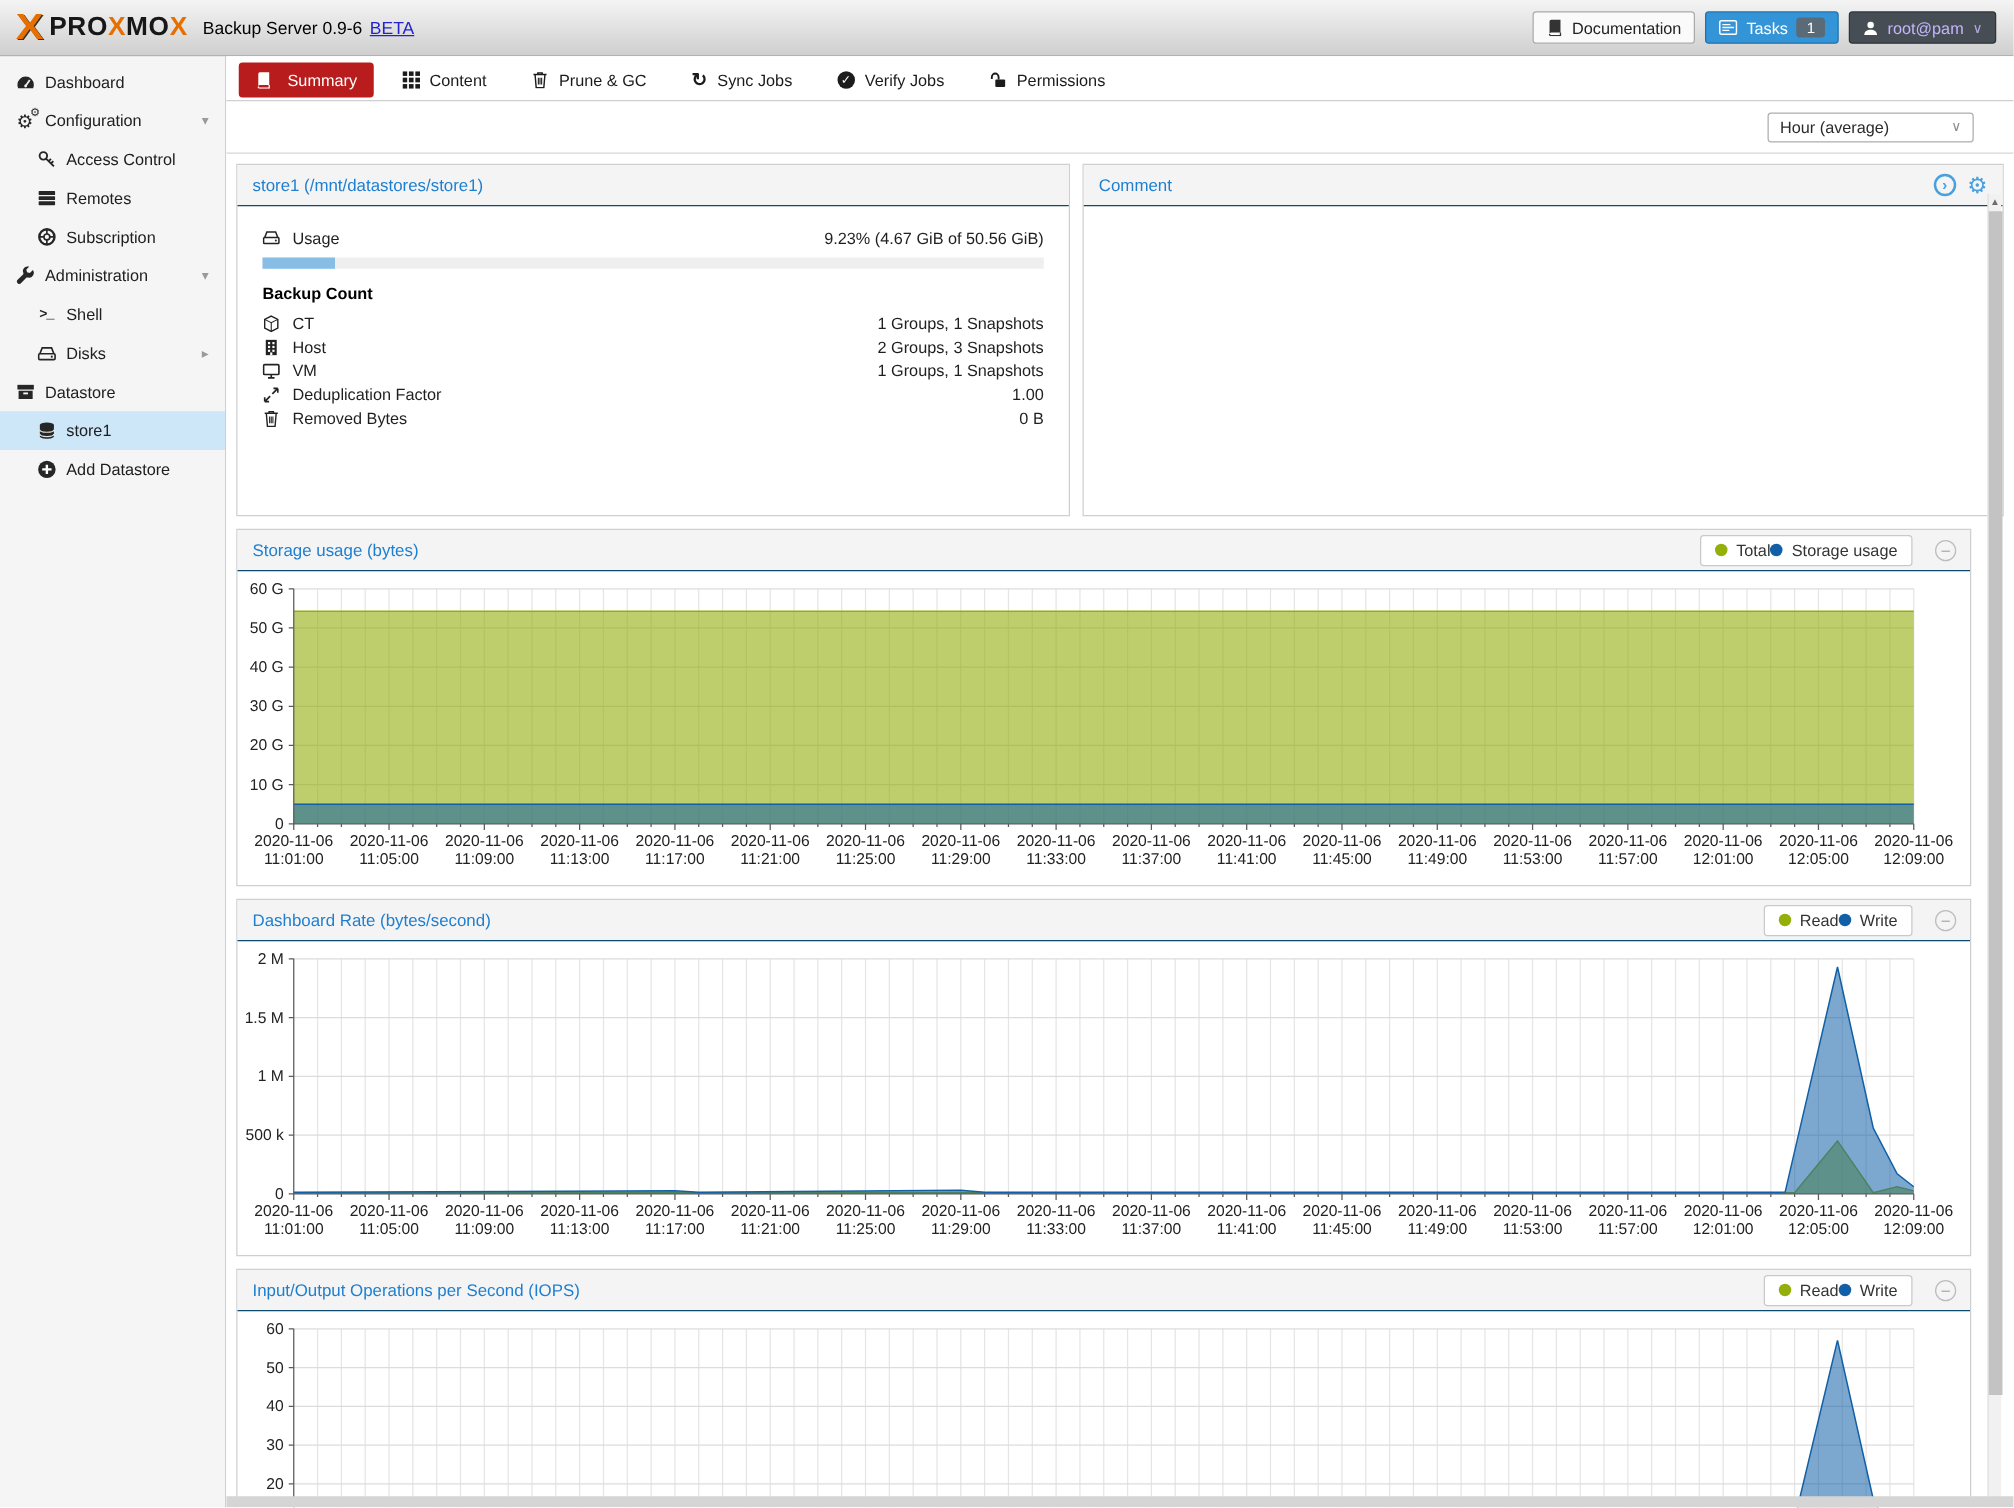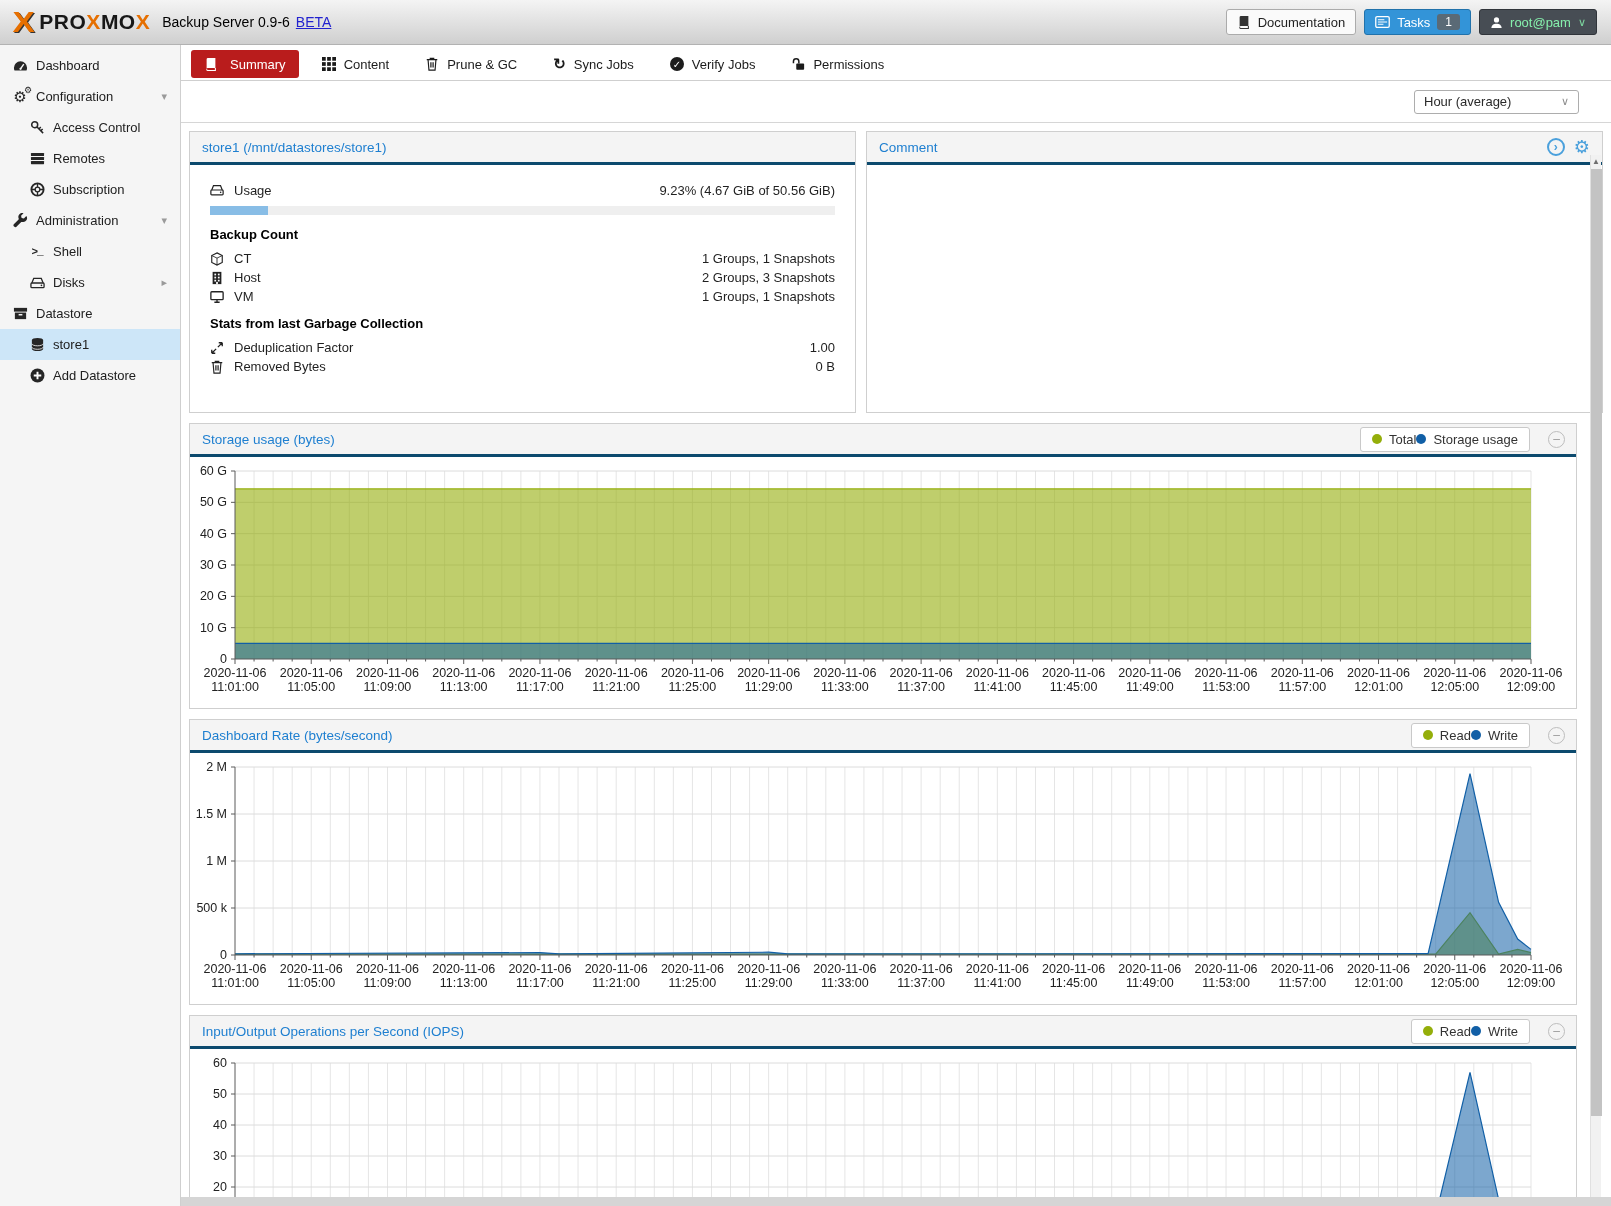--- a/index.html
+++ b/index.html
@@ -15,21 +15,21 @@
   .logo { display:flex; align-items:center; gap:6px; }
   .logo-x { color:#e66f00; font-weight:900; font-size:29px; line-height:1; text-shadow:1px 1px 0 #333; transform:scaleX(1.15); }
   .logo-text { font-weight:800; font-size:21px; letter-spacing:.5px; color:#171717; }
   .logo-text .ox { color:#e66f00; }
   .product { margin-left:12px; font-size:14px; color:#000; }
   .beta { margin-left:6px; font-size:14px; color:#2222cf; text-decoration:underline; cursor:pointer; }
   .top-actions { margin-left:auto; display:flex; gap:8px; align-items:center; }
   .btn { height:26px; border-radius:3px; padding:0 10px; display:inline-flex; align-items:center; gap:7px; cursor:pointer; font-size:13px; }
   .btn-light { background:#fafafa; border:1px solid #ababab; color:#222; }
   .btn-blue  { background:#3394d8; border:1px solid #2172ab; color:#fff; }
-  .btn-dark  { background:#474d54; border:1px solid #30343a; color:#86efac; }
+  .btn-dark  { background:#474d54; border:1px solid #30343a; color:#c4b5fd; }
   .badge { background:#5a6a76; color:#fff; border-radius:3px; padding:1px 8px; font-size:12px; }
   .icn svg { display:block; }
   
   .layout { display:flex; height:1161px; }
   .sidebar { width:181px; background:#f5f5f5; border-right:1px solid #cfcfcf; padding-top:5px; flex:none; }
   .side-item { height:31px; display:flex; align-items:center; padding-left:10px; position:relative; cursor:pointer; color:#202020; }
   .side-item.lvl1 { padding-left:27px; }
   .side-item.selected { background:#cde6f8; }
   .si-icon { width:20px; margin-right:6px; display:inline-flex; justify-content:center; align-items:center; color:#262626; font-size:15px; }
   .si-icon svg { width:15px; height:15px; }
@@ -44,21 +44,21 @@
   .tabbar { display:flex; gap:10px; padding:0 0 2px 10px; border-bottom:1px solid #cfcfcf; align-items:flex-end; height:36px; }
   .tab { display:inline-flex; align-items:center; gap:8px; height:28px; padding:0 13px; border-radius:3px; color:#1b1b1b; cursor:pointer; }
   .tab.active { background:#b91c1c; color:#fff;gap:12px; }
   .tab svg { width:14px; height:14px; }
   .circle-check { width:14px; height:14px; border-radius:50%; background:#1c1c1c; color:#fff; font-size:10px; display:inline-flex; align-items:center; justify-content:center; }
   .toolbar { height:42px; display:flex; justify-content:flex-end; align-items:center; padding-right:32px; border-bottom:1px solid #d6d6d6; }
   .select { width:165px; height:24px; border:1px solid #adadad; border-radius:3px; background:#fff; display:flex; align-items:center; justify-content:space-between; padding:0 9px; color:#2a2a2a; cursor:pointer; }
   .select .caret { color:#8d8d8d; font-size:11px; }
   .content { padding:8px; }
   .panel { border:1px solid #cfcfcf; background:#fff; }
-  .panel-head { height:33px; background:#f4f4f4; border-bottom:3px solid #0c4a6e; display:flex; align-items:center; padding:0 12px; position:relative; }
+  .panel-head { height:33px; background:#f4f4f4; border-bottom:1px solid #0c4a6e; display:flex; align-items:center; padding:0 12px; position:relative; }
   .panel-title { color:#1e7fd0; font-size:13.5px; }
   .row1 { display:flex; gap:10px; margin-bottom:10px; }
   .row1 .panel { height:282px; }
   .store-panel { width:667px; }
   .comment-panel { flex:1; }
   .head-icons { margin-left:auto; display:flex; gap:9px; align-items:center; color:#4aa0dc; }
   .circle-chevron { width:18px; height:18px; border:2px solid #4aa0dc; border-radius:50%; display:inline-flex; align-items:center; justify-content:center; font-size:12px; font-weight:bold; cursor:pointer; }
   .gear-blue { font-size:18px; cursor:pointer; }
   .store-body { padding:14px 20px; }
   .kv-row { display:flex; align-items:center; height:19px; }
@@ -349,21 +349,20 @@
             <div class="kv-row">
               <span class="kv-icon">
                   <svg viewBox="0 0 16 14">
                     <rect x="1" y="1" width="14" height="9" rx="1" fill="none" stroke="#222" stroke-width="1.5"></rect>
                     <path d="M5 13h6M8 10v3" stroke="#222" stroke-width="1.5"></path>
                   </svg>
                 </span>
               <span>VM</span>
               <span class="kv-val">1 Groups, 1 Snapshots</span>
             </div>
-            <div class="section-h">Stats from last Garbage Collection</div>
             <div class="kv-row">
               <span class="kv-icon">
                   <svg viewBox="0 0 16 16">
                     <path d="M2 14l5-5M2 14v-4M2 14h4M14 2L9 7M14 2v4M14 2h-4" stroke="#222" stroke-width="1.5" fill="none"></path>
                   </svg>
                 </span>
               <span>Deduplication Factor</span>
               <span class="kv-val">1.00</span>
             </div>
             <div class="kv-row">

